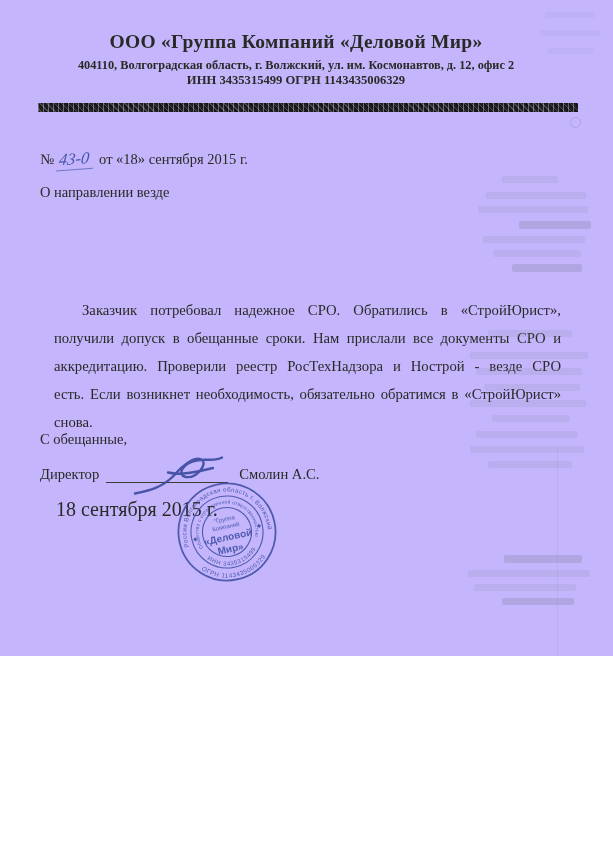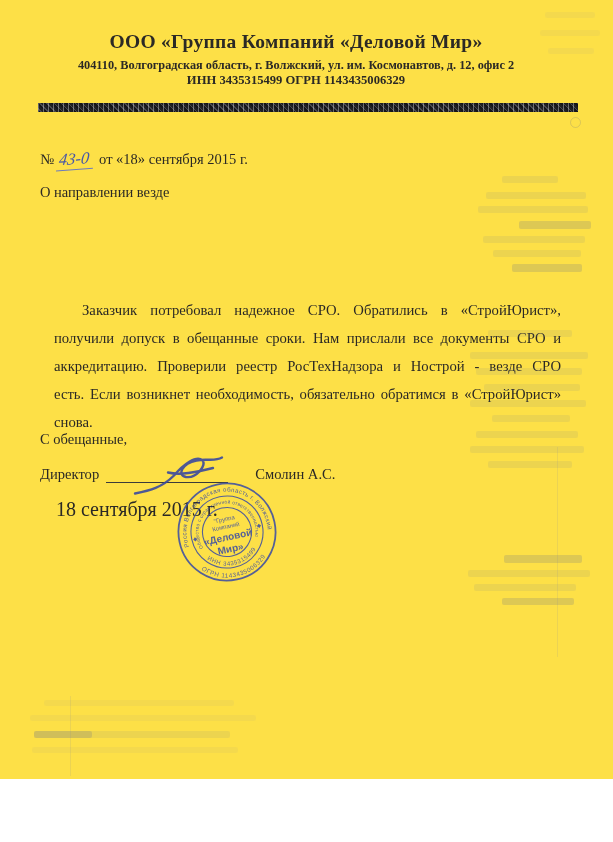--- a/index.html
+++ b/index.html
@@ -1,19 +1,19 @@
 <!DOCTYPE html>
 <html><head>
 <meta charset="utf-8">
 <style>
   html,body{margin:0;padding:0;background:#ffffff;}
   .page{
     position:relative;
-    width:613px;height:779px;
-    background:#fde047;
+    width:613px;height:656px;
+    background:#c4b5fd;
     overflow:hidden;
     font-family:"Liberation Serif", serif;
     color:#2b2925;
   }
   
   .letterhead{position:absolute;top:30px;left:0;width:592px;text-align:center;}
   .company{font-size:19.5px;font-weight:bold;letter-spacing:.3px;line-height:24px;margin-bottom:4px;}
   .address{font-size:12.3px;font-weight:bold;line-height:15px;}
   .reg{font-size:12.6px;font-weight:bold;line-height:15px;margin-top:0;}
   .divider{
@@ -38,21 +38,21 @@
   
   .body-par{
     position:absolute;top:280px;left:38px;width:507px;margin:16px;
     font-size:14.7px;line-height:28px;text-align:justify;text-indent:28px;
     word-spacing:2px;
   }
   
   .closing{position:absolute;top:431px;left:40px;font-size:14.5px;}
   .sig-row{position:absolute;top:466px;left:40px;display:flex;font-size:14.6px;z-index:1;}
   .sig-space{display:inline-block;width:122px;border-bottom:1.3px solid #3b3b3b;height:16px;margin:0 7px;}
-  .sig-name{margin-left:20px;}
+  .sig-name{margin-left:4px;}
   .date-line{position:absolute;top:498px;left:56px;font-size:20px;}
   
   .signature-svg{position:absolute;left:132px;top:450px;width:105px;height:54px;z-index:3;}
   .stamp-svg{position:absolute;left:152px;top:457px;width:150px;height:150px;z-index:2;opacity:.88;}
   .stamp-svg text{font-family:"Liberation Sans", sans-serif;fill:#3e4fa3;}
   
   .sm{position:absolute;background:rgba(125,128,140,.13);border-radius:2px;filter:blur(.7px);}
   .sm.d{background:rgba(108,112,130,.22);}
   .sm.l{background:rgba(140,142,150,.08);}
   .vline{position:absolute;width:1px;background:rgba(140,143,152,.16);filter:blur(.4px);}

